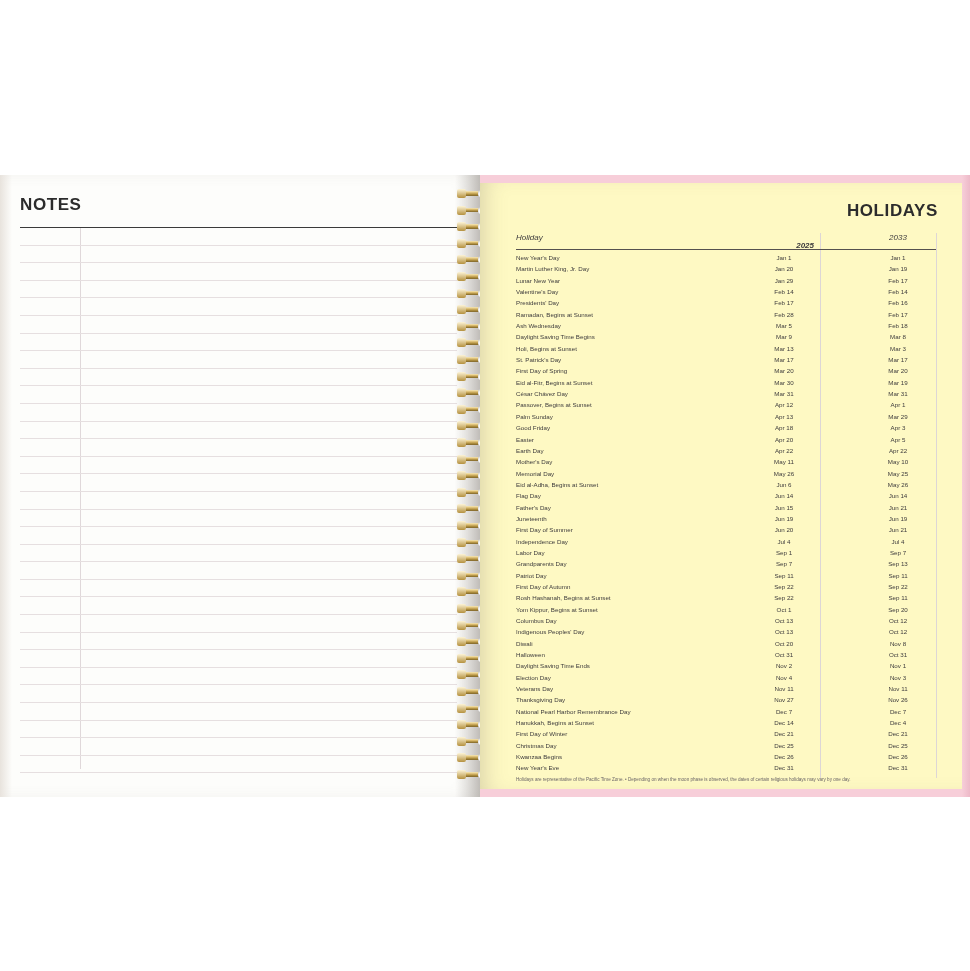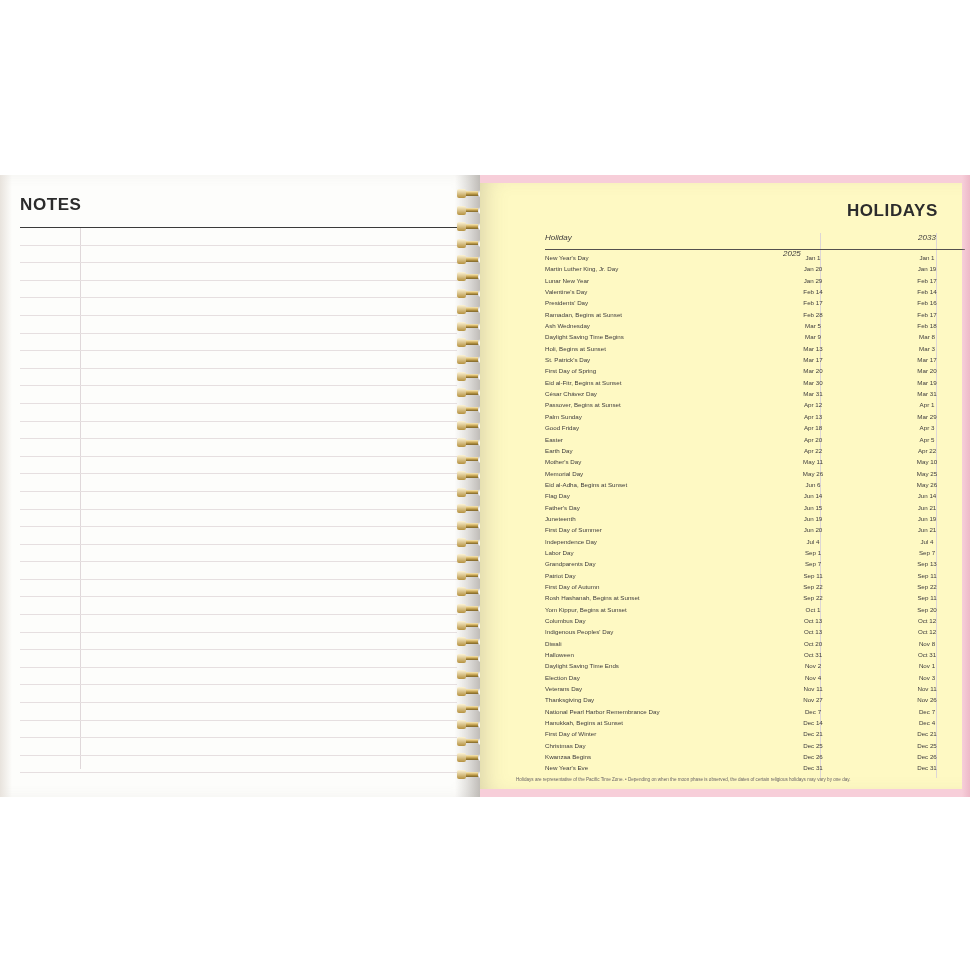--- a/index.html
+++ b/index.html
@@ -158,32 +158,31 @@
     letter-spacing: 0.6px;
     color: #2c2c2c;
   }
   .hol-table {
     position: absolute;
     left: 36px;
     top: 50px;
     width: 420px;
     font-size: 6.2px;
     color: #3d3b3c;
-    margin-left: 29px;
   }
   .hol-head {
     position: relative;
     height: 16px;
     font-size: 8px;
     font-style: italic;
     color: #3d3b3c;
     border-bottom: 1px solid #55514f;
   }
   .hol-head .c-name { position: absolute; left: 0; top: 0; }
-  .hol-head .c-y1 { position: absolute; left: 238px; top: 16px; width: 60px; text-align: left; }
+  .hol-head .c-y1 { position: absolute; left: 238px; top: 8px; width: 60px; text-align: right; font-weight: bold; }
   .hol-head .c-y2 { position: absolute; left: 352px; top: 0; width: 60px; text-align: center; }
   .hol-rows { position: relative; margin-top: 2px; }
   .hol-row {
     position: relative;
     height: 11.35px;
     line-height: 11.35px;
   }
   .hol-row .n { position: absolute; left: 0; top: 0; white-space: nowrap; }
   .hol-row .a { position: absolute; left: 238px; top: 0; width: 60px; text-align: center; }
   .hol-row .b { position: absolute; left: 352px; top: 0; width: 60px; text-align: center; }

